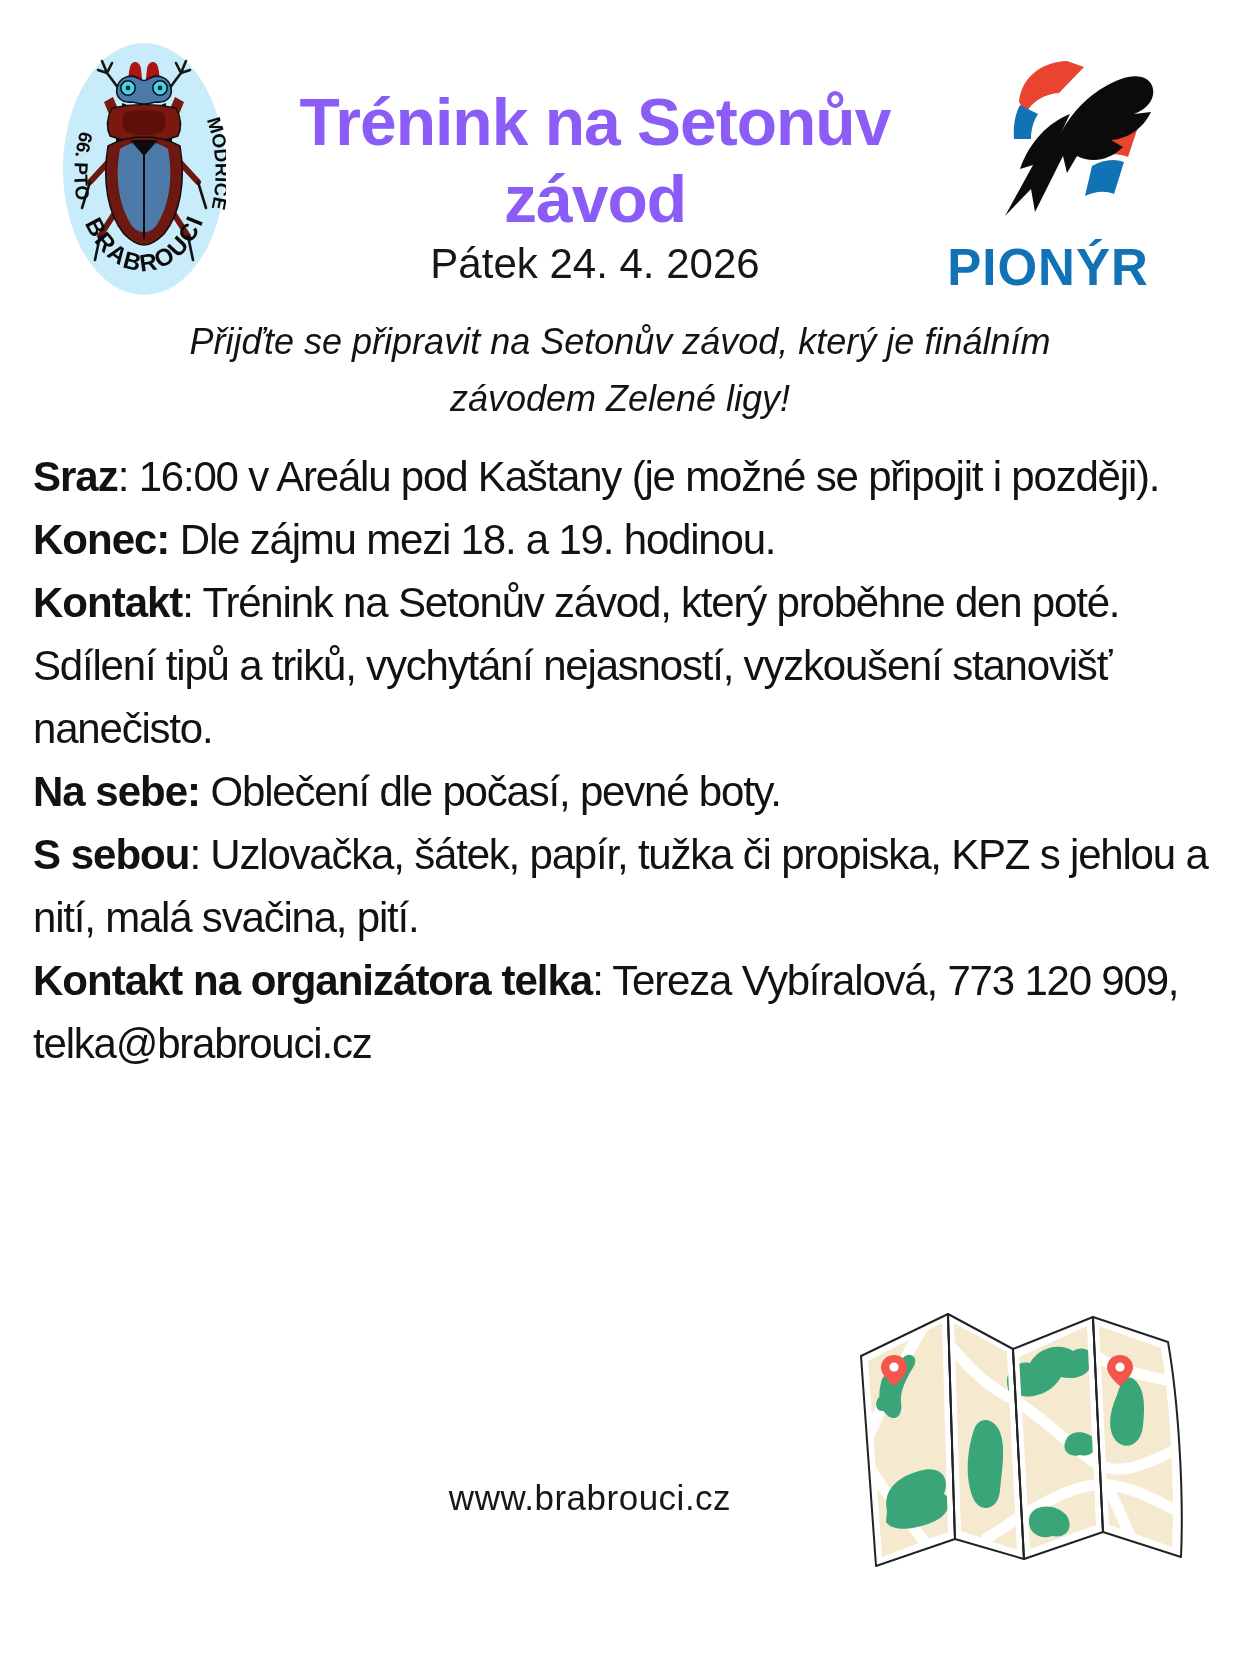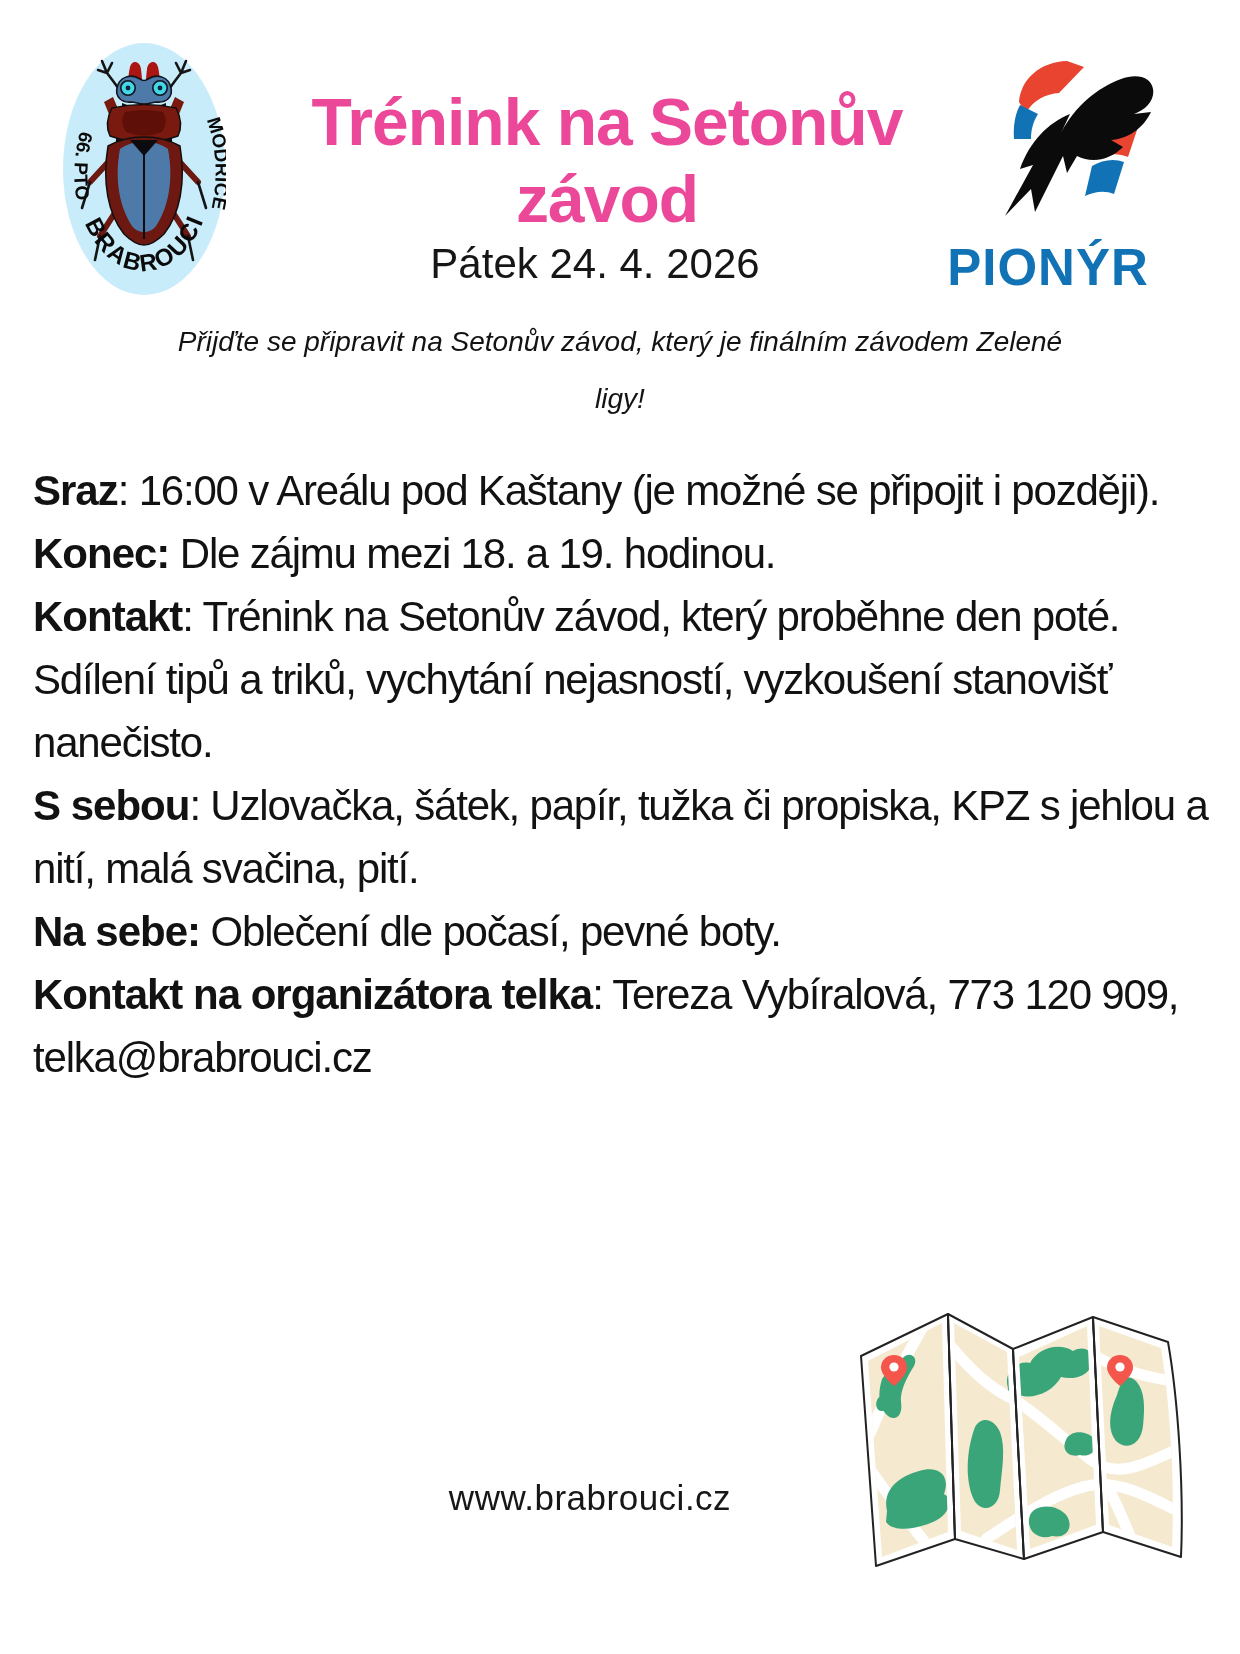--- a/index.html
+++ b/index.html
@@ -3,40 +3,40 @@
 <meta charset="utf-8">
 <style>
   html,body{margin:0;padding:0;background:#9a9a9a;}
   .page{
     position:relative;width:1240px;height:1654px;margin:0 auto;background:#ffffff;
     overflow:hidden;font-family:"Liberation Sans",sans-serif;color:#101010;
   }
   
   .logo-brabrouci{position:absolute;left:62px;top:42px;width:164px;height:254px;}
   .title{
-    position:absolute;left:227px;top:84px;width:760px;text-align:center;
-    font-weight:bold;font-size:66px;line-height:77px;letter-spacing:-1px;color:#ec4899;
+    position:absolute;left:215px;top:84px;width:760px;text-align:center;
+    font-weight:bold;font-size:66px;line-height:77px;letter-spacing:-1px;color:#8b5cf6;
   }
   .date{
     position:absolute;left:215px;top:240px;width:760px;text-align:center;
     font-size:42px;color:#161616;
   }
   .pionyr-bird{position:absolute;left:975px;top:44px;width:200px;height:195px;}
   .pionyr-word{
     position:absolute;left:918px;top:238px;width:260px;text-align:center;
     font-weight:bold;font-size:51px;letter-spacing:1px;color:#1173b5;
   }
   
   .intro{
     position:absolute;left:150px;top:313px;width:940px;text-align:center;
-    font-style:italic;font-size:28px;line-height:57px;color:#131313;
+    font-style:italic;font-size:36px;line-height:57px;color:#131313;
   }
   
   .details{
-    position:absolute;left:33px;top:459px;width:1175px;
+    position:absolute;left:33px;top:445px;width:1175px;
     font-size:42px;line-height:63px;letter-spacing:-1.2px;color:#121212;
   }
   .details p{margin:0;}
   .details b{font-weight:bold;letter-spacing:-1px;}
   
   .website{
     position:absolute;left:210px;top:1478px;width:760px;text-align:center;
     font-size:35px;letter-spacing:.5px;color:#171717;
   }
   .map-illustration{position:absolute;left:858px;top:1298px;width:330px;height:272px;}
@@ -110,22 +110,22 @@
     <path d="M30,172 L58,121 L45,125 C55,97 73,79 95,70 L86,89 C100,62 122,44 146,35 C162,29 176,33 178,45 C180,56 171,66 159,70 L176,68 C168,85 152,95 136,96 L148,103 C134,117 116,119 102,112 L92,129 L88,112 L60,168 L56,145 Z" fill="#0b0b0b"></path>
   </svg>
   <div class="pionyr-word">PIONÝR</div>
 
   <div class="intro">Přijďte se připravit na Setonův závod, který je finálním závodem Zelené ligy!</div>
 
   <div class="details">
     <p><b>Sraz</b><span>: </span><span>16:00 v Areálu pod Kaštany (je možné se připojit i později).</span></p>
     <p><b>Konec:</b><span> </span><span>Dle zájmu mezi 18. a 19. hodinou.</span></p>
     <p><b>Kontakt</b><span>: </span><span>Trénink na Setonův závod, který proběhne den poté. Sdílení tipů a triků, vychytání nejasností, vyzkoušení stanovišť nanečisto.</span></p>
+    <p><b>Na sebe:</b><span> </span><span>Oblečení dle počasí, pevné boty.</span></p>
     <p><b>S sebou</b><span>: </span><span>Uzlovačka, šátek, papír, tužka či propiska, KPZ s jehlou a nití, malá svačina, pití.</span></p>
-    <p><b>Na sebe:</b><span> </span><span>Oblečení dle počasí, pevné boty.</span></p>
     <p><b>Kontakt na organizátora telka</b><span>: </span><span>Tereza Vybíralová, 773 120 909, telka@brabrouci.cz</span></p>
   </div>
 
   <div class="website">www.brabrouci.cz</div>
 
   <svg class="map-illustration" viewBox="0 0 330 270" aria-hidden="true">
     <defs>
       <clipPath id="mapclip">
         <path d="M10,62 L84,24 L90,233 L24,258 Z"></path>
         <path d="M96,24 L149,53 L159,251 L103,232 Z"></path>

